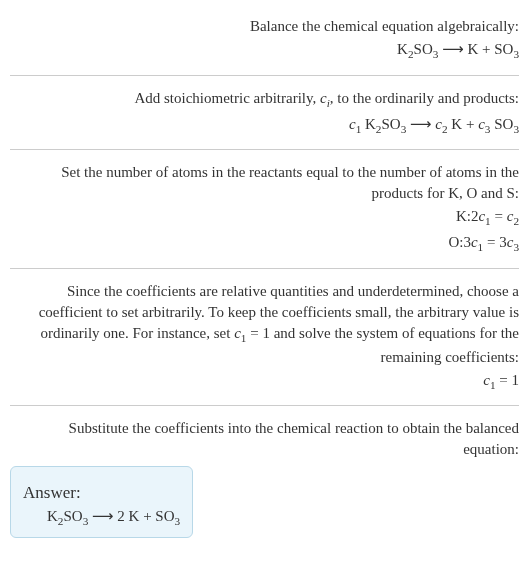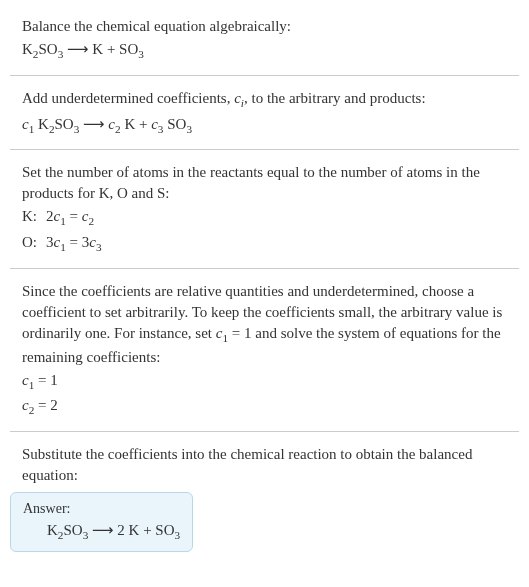--- a/index.html
+++ b/index.html
@@ -18,21 +18,22 @@
     .section {
       padding: 6px 0;
     }
     .hr {
       border: none;
       border-top: 1px solid #ccc;
       margin: 4px 0;
     }
     .line {
       line-height: 1.4;
-      margin: 2px 12px;
+      margin: 2px 0;
+      text-align: right;
     }
     sub {
       font-size: 0.75em;
       vertical-align: sub;
     }
     .sub-i {
       font-style: italic;
       font-size: 0.75em;
       vertical-align: sub;
     }
@@ -41,22 +42,23 @@
     }
     .answer-box {
       background: #eaf5fb;
       border: 1px solid #b8d8e8;
       border-radius: 6px;
       padding: 8px 12px 10px 12px;
       display: inline-block;
       margin-top: 4px;
     }
     .answer-label {
-      font-size: 14px;
+      font-size: 17px;
       margin-bottom: 4px;
+      margin-top: 8px;
     }
     .answer-eq {
       padding-left: 24px;
     }
     .elem-label {
       display: inline-block;
       width: 24px;
     }
   </style>
 </head>
@@ -66,21 +68,21 @@
   <div class="line">Balance the chemical equation algebraically:</div>
   <div class="line">
     <span>K</span><sub>2</sub><span>SO</span><sub>3</sub><span> ⟶ </span><span>K + SO</span><sub>3</sub>
   </div>
 </div>
 
 <hr class="hr">
 
 <div class="section">
   <div class="line">
-    <span>Add underdetermined coefficients, </span><span class="var-i">c</span><span class="sub-i">i</span><span>, to the arbitrary and products:</span>
+    <span>Add stoichiometric arbitrarily, </span><span class="var-i">c</span><span class="sub-i">i</span><span>, to the ordinarily and products:</span>
   </div>
   <div class="line">
     <span class="var-i">c</span><sub>1</sub><span> K</span><sub>2</sub><span>SO</span><sub>3</sub><span> ⟶ </span><span class="var-i">c</span><sub>2</sub><span> K + </span><span class="var-i">c</span><sub>3</sub><span> SO</span><sub>3</sub>
   </div>
 </div>
 
 <hr class="hr">
 
 <div class="section">
   <div class="line">Set the number of atoms in the reactants equal to the number of atoms in the products for K, O and S:</div>
@@ -94,23 +96,20 @@
 
 <hr class="hr">
 
 <div class="section">
   <div class="line">
     <span>Since the coefficients are relative quantities and underdetermined, choose a coefficient to set arbitrarily. To keep the coefficients small, the arbitrary value is ordinarily one. For instance, set </span><span class="var-i">c</span><sub>1</sub><span> = 1 and solve the system of equations for the remaining coefficients:</span>
   </div>
   <div class="line">
     <span class="var-i">c</span><sub>1</sub><span> = 1</span>
   </div>
-  <div class="line">
-    <span class="var-i">c</span><sub>2</sub><span> = 2</span>
-  </div>
 </div>
 
 <hr class="hr">
 
 <div class="section">
   <div class="line">Substitute the coefficients into the chemical reaction to obtain the balanced equation:</div>
   <div class="answer-box">
     <div class="answer-label">Answer:</div>
     <div class="answer-eq">
       <span>K</span><sub>2</sub><span>SO</span><sub>3</sub><span> ⟶ </span><span>2 K + SO</span><sub>3</sub>

